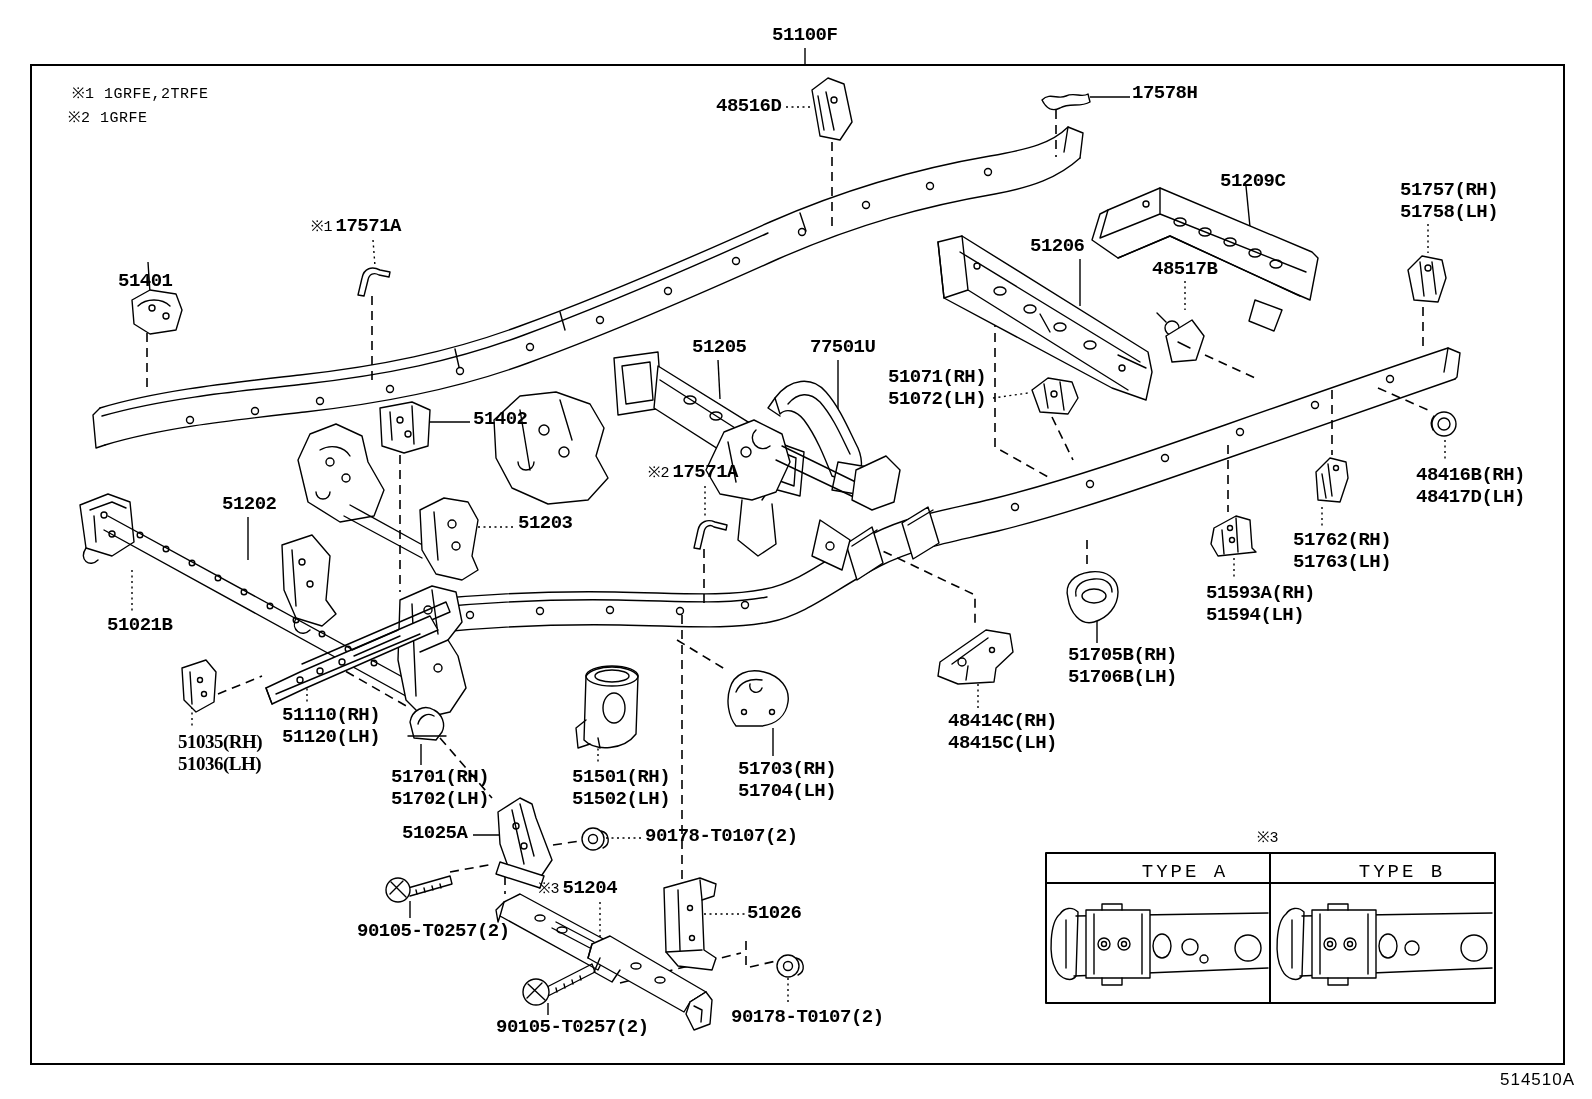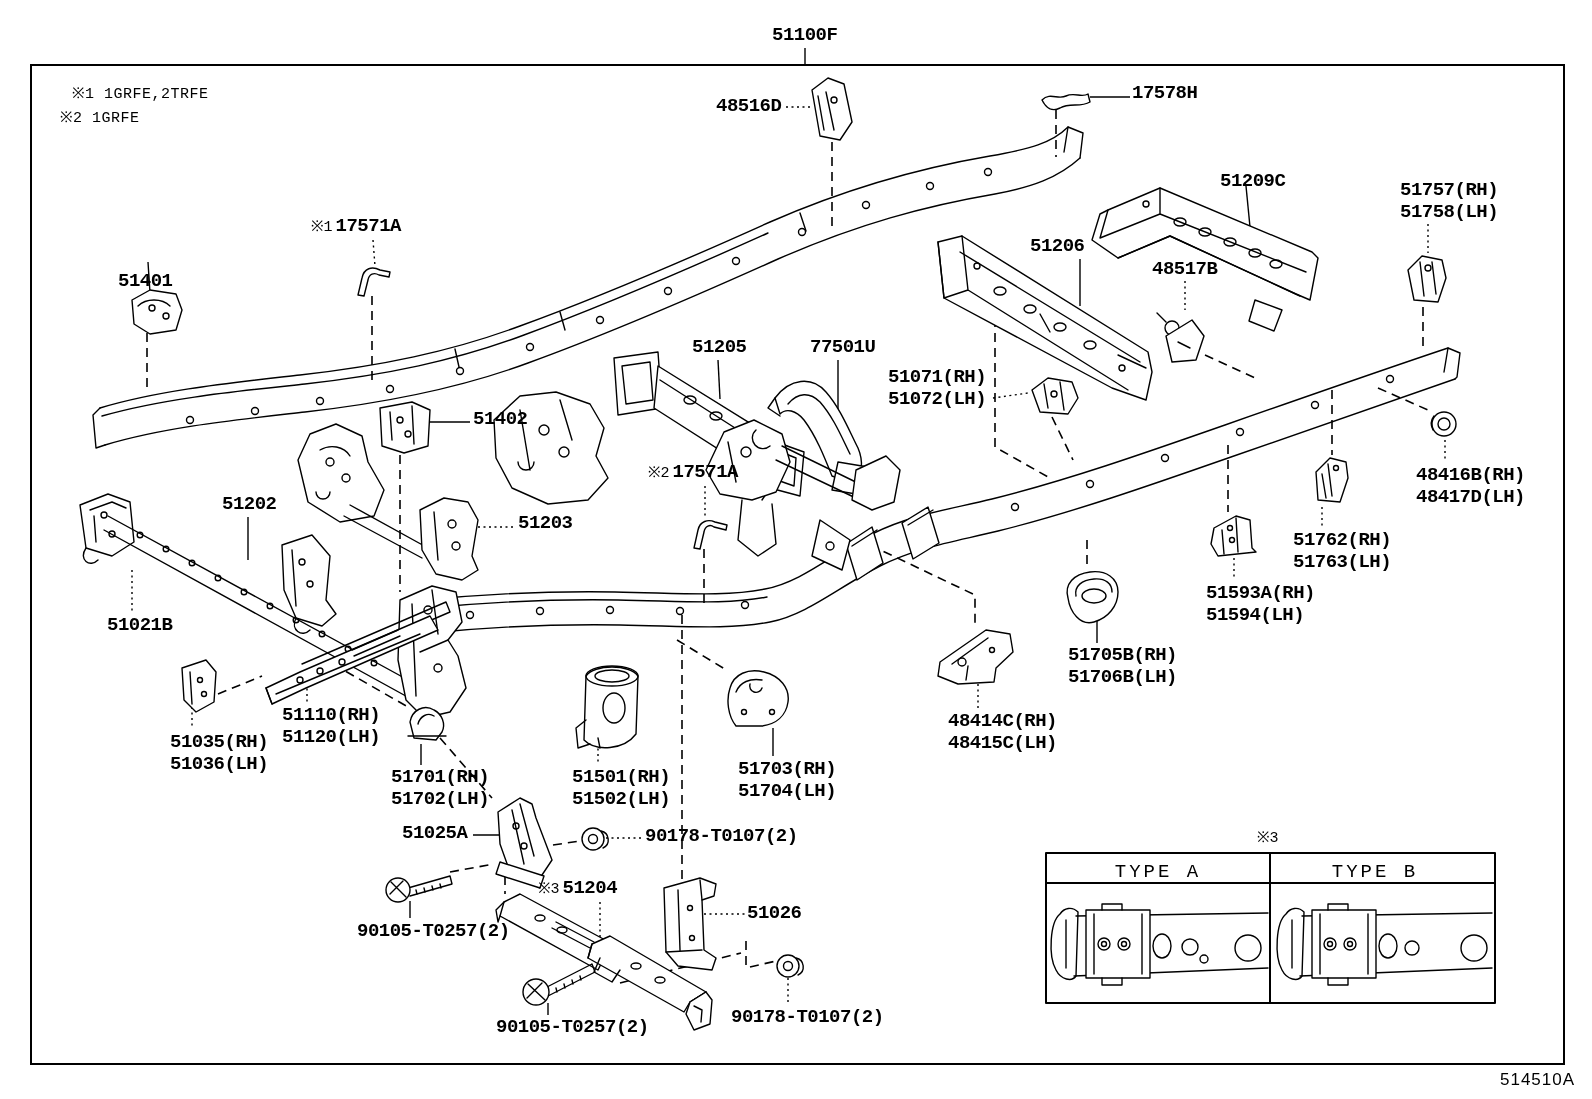--- a/index.html
+++ b/index.html
@@ -6,21 +6,21 @@
   #stage{position:relative;width:1592px;height:1099px;background:#ffffff;overflow:hidden;
          font-family:"Liberation Mono", monospace;color:#000;}
   #frame-border{position:absolute;left:30px;top:64px;width:1531px;height:997px;
                 border:2px solid #000;}
   svg{position:absolute;left:0;top:0;}
   .lbl{position:absolute;font:bold 19px "Liberation Mono", monospace;letter-spacing:-0.5px;
        line-height:22px;white-space:pre;z-index:30;}
   .pfx{font-size:15px;font-weight:normal;letter-spacing:0;margin-right:3px;}
   .note{position:absolute;font:15px "Liberation Mono", monospace;letter-spacing:0.5px;z-index:30;}
   .tbl-head{position:absolute;font:19px "Liberation Mono", monospace;letter-spacing:3px;
-            text-align:center;z-index:30;}
+            text-align:center;z-index:30;padding-left:27px;}
   #doc-number{position:absolute;left:1500px;top:1070px;font:17px "Liberation Sans", sans-serif;
               letter-spacing:1px;z-index:30;}
   .st{stroke:#000;stroke-width:1.4;fill:none;stroke-linejoin:round;stroke-linecap:round;}
   .stw{stroke:#000;stroke-width:1.4;fill:#fff;stroke-linejoin:round;}
   .dash{stroke:#000;stroke-width:1.6;fill:none;stroke-dasharray:9 6;}
   .dot{stroke:#000;stroke-width:1.4;fill:none;stroke-dasharray:2 3.5;}
   .sol{stroke:#000;stroke-width:1.4;fill:none;}
 </style>
 </head>
 <body>
@@ -447,21 +447,21 @@
         <circle cx="78" cy="944" r="6"></circle>
           <circle cx="78" cy="944" r="2.5"></circle>
         <ellipse cx="116" cy="946" rx="9" ry="12"></ellipse>
         <circle cx="140" cy="948" r="7"></circle>
           <circle cx="202" cy="948" r="13"></circle>
       </g>
     </g>
   </svg>
 
   <div class="note" style="left:72px;top:82px;">※1 1GRFE,2TRFE</div>
-  <div class="note" style="left:60px;top:106px;font-family:Liberation Mono, monospace;">※2 1GRFE</div>
+  <div class="note" style="left:68px;top:106px;font-family:Liberation Mono, monospace;">※2 1GRFE</div>
 
   <div class="tbl-head" style="left:1046px;top:861px;width:224px;">TYPE A</div>
   <div class="tbl-head" style="left:1272px;top:861px;width:206px;">TYPE B</div>
 
   <div id="doc-number">514510A</div>
 
   <div id="labels">
       <div class="lbl" style="left: 772px; top: 24px;"><span>51100F</span></div>
       <div class="lbl" style="left: 716px; top: 95px;"><span>48516D</span></div>
       <div class="lbl" style="left: 1132px; top: 82px;"><span>17578H</span></div>
@@ -478,21 +478,21 @@
       <div class="lbl" style="left: 648px; top: 461px;"><span class="pfx">※2</span><span>17571A</span></div>
       <div class="lbl" style="left: 222px; top: 493px;"><span>51202</span></div>
       <div class="lbl" style="left: 518px; top: 512px;"><span>51203</span></div>
       <div class="lbl" style="left: 1416px; top: 464px; text-align: right;"><span>48416B(RH)</span><br><span>48417D(LH)</span></div>
       <div class="lbl" style="left: 1293px; top: 529px;"><span>51762(RH)</span><br><span>51763(LH)</span></div>
       <div class="lbl" style="left: 1206px; top: 582px;"><span>51593A(RH)</span><br><span>51594(LH)</span></div>
       <div class="lbl" style="left: 107px; top: 614px;"><span>51021B</span></div>
       <div class="lbl" style="left: 1068px; top: 644px;"><span>51705B(RH)</span><br><span>51706B(LH)</span></div>
       <div class="lbl" style="left: 282px; top: 704px;"><span>51110(RH)</span><br><span>51120(LH)</span></div>
       <div class="lbl" style="left: 948px; top: 710px;"><span>48414C(RH)</span><br><span>48415C(LH)</span></div>
-      <div class="lbl" style="left: 170px; top: 731px;"><span>51035(RH)</span><br><span>51036(LH)</span></div>
+      <div class="lbl" style="left: 178px; top: 731px; font-family: Liberation Serif, serif;"><span>51035(RH)</span><br><span>51036(LH)</span></div>
       <div class="lbl" style="left: 391px; top: 766px;"><span>51701(RH)</span><br><span>51702(LH)</span></div>
       <div class="lbl" style="left: 572px; top: 766px;"><span>51501(RH)</span><br><span>51502(LH)</span></div>
       <div class="lbl" style="left: 738px; top: 758px;"><span>51703(RH)</span><br><span>51704(LH)</span></div>
       <div class="lbl" style="left: 402px; top: 822px;"><span>51025A</span></div>
       <div class="lbl" style="left: 645px; top: 825px;"><span>90178-T0107(2)</span></div>
       <div class="lbl" style="left: 538px; top: 877px;"><span class="pfx">※3</span><span>51204</span></div>
       <div class="lbl" style="left: 747px; top: 902px;"><span>51026</span></div>
       <div class="lbl" style="left: 357px; top: 920px;"><span>90105-T0257(2)</span></div>
       <div class="lbl" style="left: 731px; top: 1006px;"><span>90178-T0107(2)</span></div>
       <div class="lbl" style="left: 496px; top: 1016px;"><span>90105-T0257(2)</span></div>

